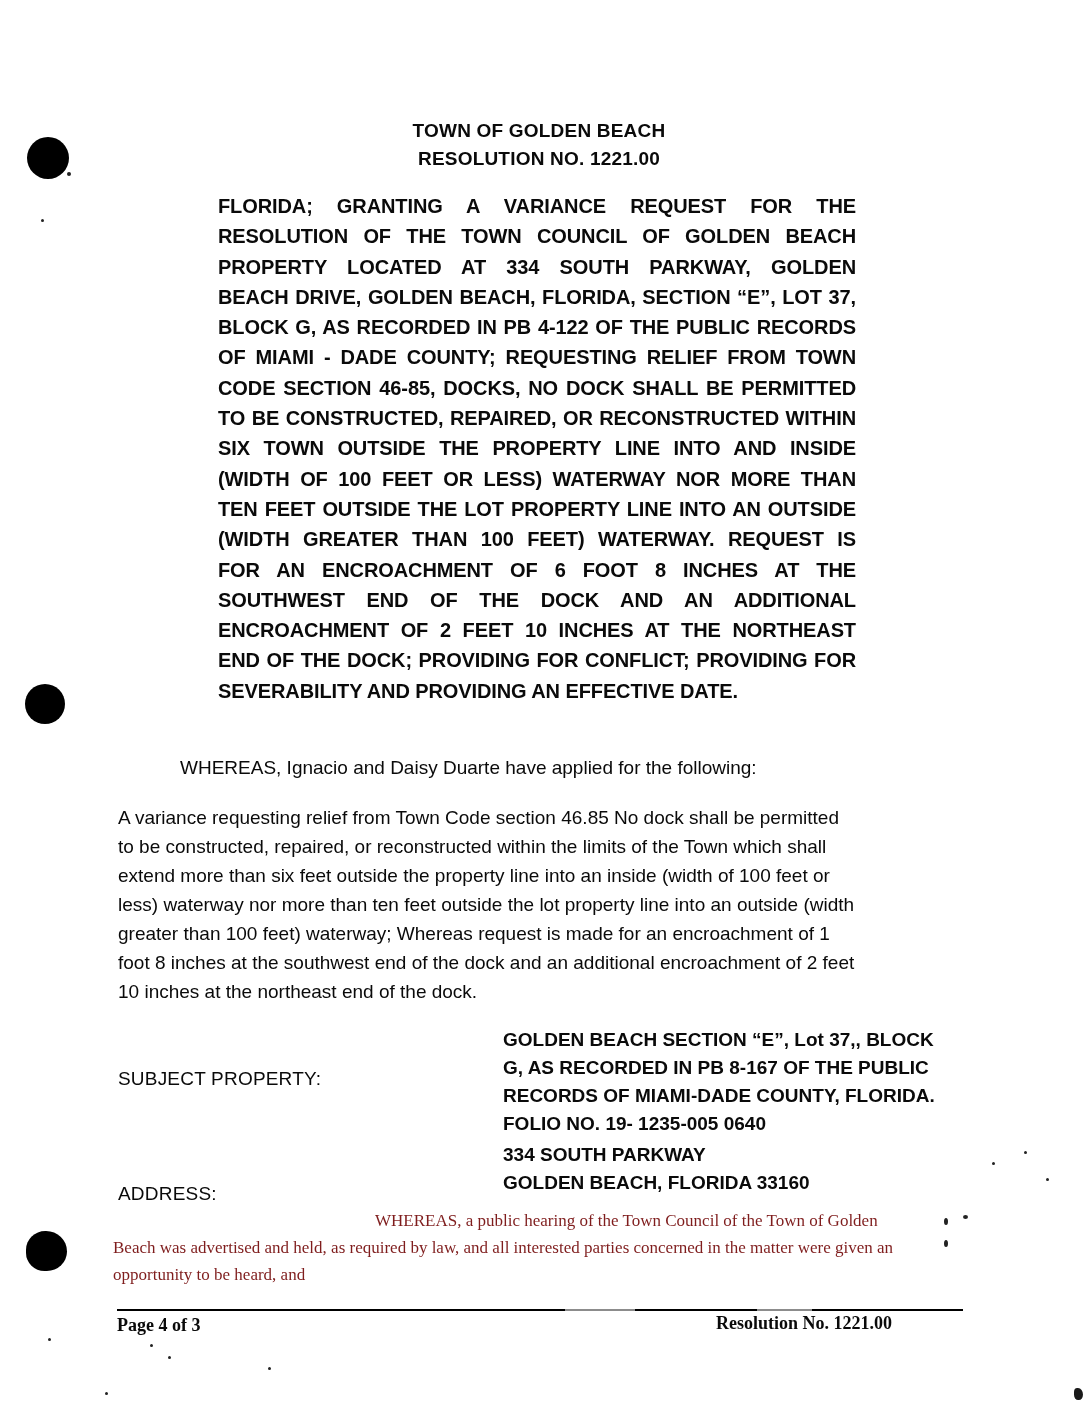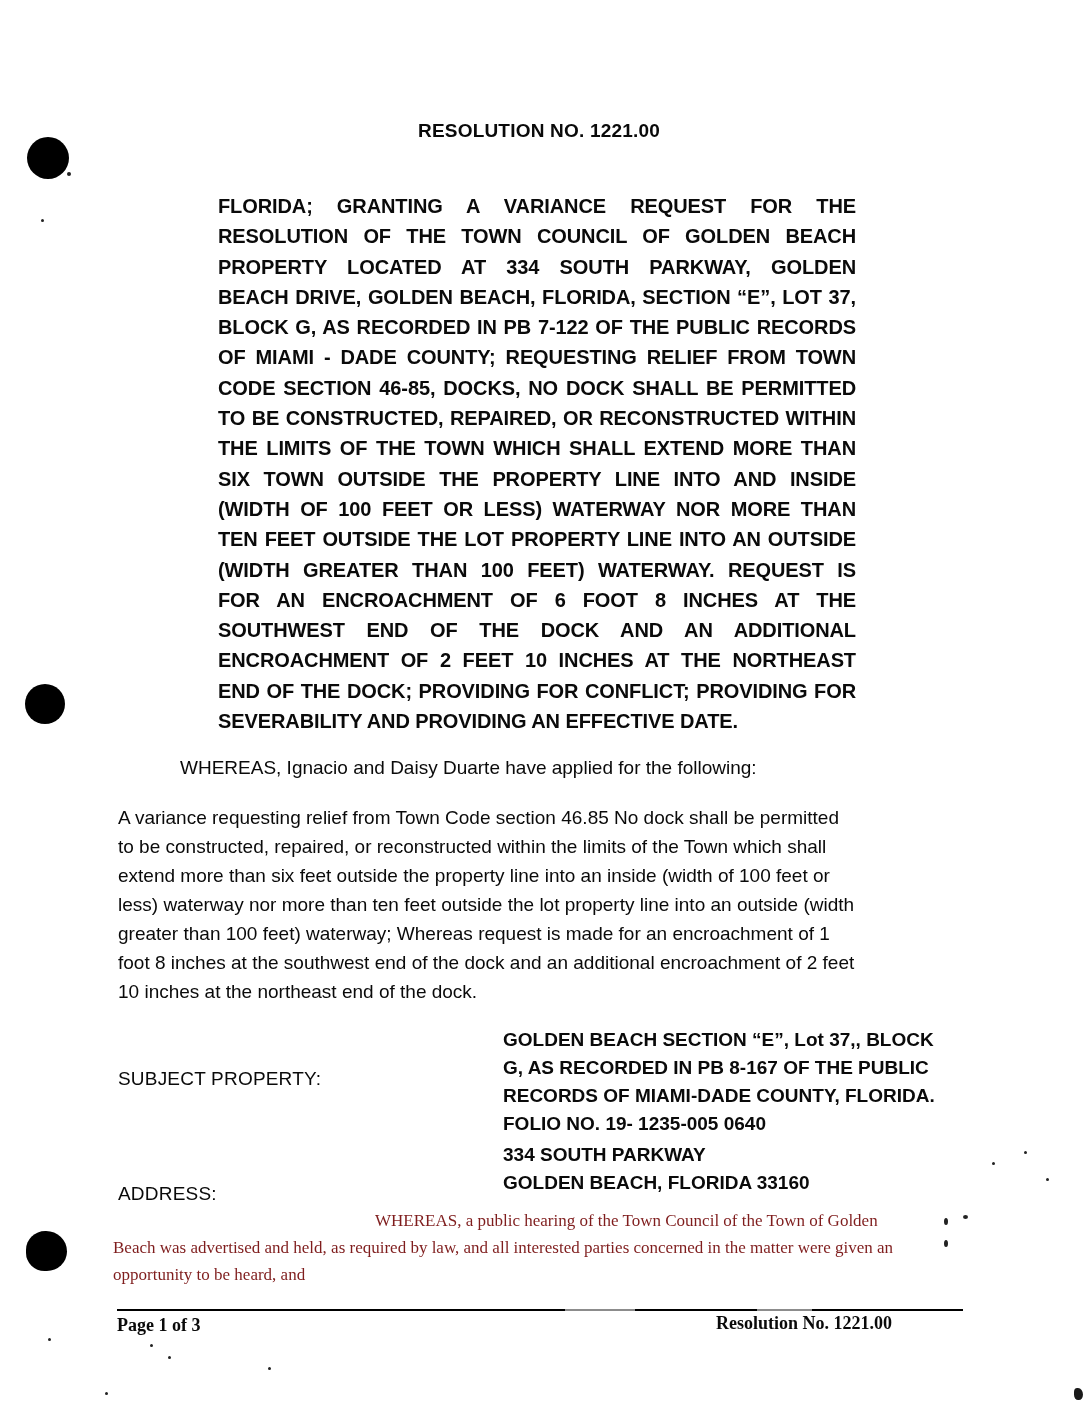--- a/index.html
+++ b/index.html
@@ -146,33 +146,33 @@
 </head>
 <body>
 
 <div class="page">
 
   <div class="hole hole-1"></div>
   <div class="hole hole-2"></div>
   <div class="hole hole-3"></div>
 
   <div class="doc-title">
+    <div>TOWN OF GOLDEN BEACH</div>
     <div>RESOLUTION NO. 1221.00</div>
   </div>
 
   <div class="heading">
       <div class="jline">FLORIDA; GRANTING A VARIANCE REQUEST FOR THE</div>
       <div class="jline">RESOLUTION OF THE TOWN COUNCIL OF GOLDEN BEACH</div>
       <div class="jline">PROPERTY LOCATED AT 334 SOUTH PARKWAY, GOLDEN</div>
       <div class="jline">BEACH DRIVE, GOLDEN BEACH, FLORIDA, SECTION “E”, LOT 37,</div>
-      <div class="jline">BLOCK G, AS RECORDED IN PB 7-122 OF THE PUBLIC RECORDS</div>
+      <div class="jline">BLOCK G, AS RECORDED IN PB 4-122 OF THE PUBLIC RECORDS</div>
       <div class="jline">OF MIAMI - DADE COUNTY; REQUESTING RELIEF FROM TOWN</div>
       <div class="jline">CODE SECTION 46-85, DOCKS, NO DOCK SHALL BE PERMITTED</div>
       <div class="jline">TO BE CONSTRUCTED, REPAIRED, OR RECONSTRUCTED WITHIN</div>
-      <div class="jline">THE LIMITS OF THE TOWN WHICH SHALL EXTEND MORE THAN</div>
       <div class="jline">SIX TOWN OUTSIDE THE PROPERTY LINE INTO AND INSIDE</div>
       <div class="jline">(WIDTH OF 100 FEET OR LESS) WATERWAY NOR MORE THAN</div>
       <div class="jline">TEN FEET OUTSIDE THE LOT PROPERTY LINE INTO AN OUTSIDE</div>
       <div class="jline">(WIDTH GREATER THAN 100 FEET) WATERWAY. REQUEST IS</div>
       <div class="jline">FOR AN ENCROACHMENT OF 6 FOOT 8 INCHES AT THE</div>
       <div class="jline">SOUTHWEST END OF THE DOCK AND AN ADDITIONAL</div>
       <div class="jline">ENCROACHMENT OF 2 FEET 10 INCHES AT THE NORTHEAST</div>
       <div class="jline">END OF THE DOCK; PROVIDING FOR CONFLICT; PROVIDING FOR</div>
       <div class="jline">SEVERABILITY AND PROVIDING AN EFFECTIVE DATE.</div>
     </div>
@@ -198,21 +198,21 @@
 GOLDEN BEACH, FLORIDA 33160</div>
 
   <div class="whereas-hearing">WHEREAS, a public hearing of the Town Council of the Town of Golden
 Beach was advertised and held, as required by law, and all interested parties concerned in the matter were given an
 opportunity to be heard, and</div>
 
   <div class="footer-rule">
     <div class="fade" style="left:448px; width:70px;"></div>
     <div class="fade" style="left:640px; width:55px;"></div>
   </div>
-  <div class="footer-left">Page 1 of 3</div>
+  <div class="footer-left">Page 4 of 3</div>
   <div class="footer-right">Resolution No. 1221.00</div>
 
   <div class="speck" style="left:67px; top:172px; width:4px; height:4px;"></div>
   <div class="speck" style="left:41px; top:219px; width:3px; height:3px;"></div>
   <div class="speck" style="left:963px; top:1215px; width:5px; height:4px;"></div>
   <div class="speck" style="left:944px; top:1218px; width:4px; height:7px;"></div>
   <div class="speck" style="left:944px; top:1240px; width:4px; height:7px;"></div>
   <div class="speck" style="left:992px; top:1162px; width:3px; height:3px;"></div>
   <div class="speck" style="left:1024px; top:1151px; width:3px; height:3px;"></div>
   <div class="speck" style="left:1046px; top:1178px; width:3px; height:3px;"></div>

